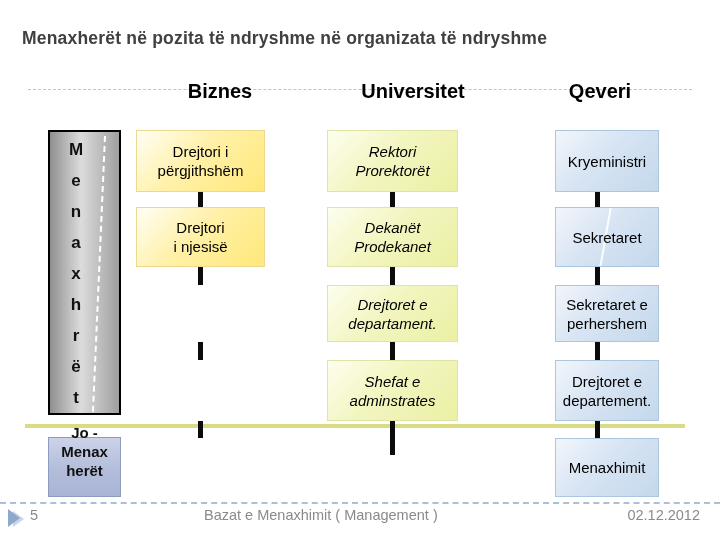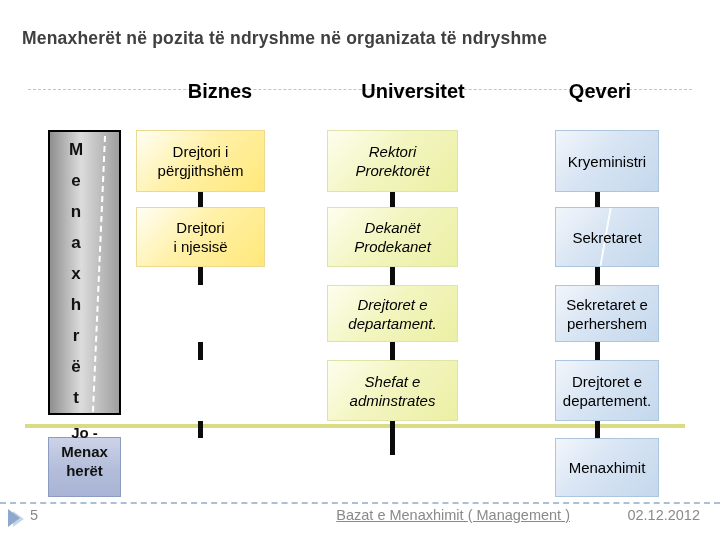--- a/index.html
+++ b/index.html
@@ -99,21 +99,21 @@
   .tri-back{
     left:13px;top:511px;
     border-width:8px 0 8px 11px;border-color:transparent transparent transparent #c9d6ea;
   }
   .tri-front{
     left:8px;top:509px;
     border-width:9px 0 9px 12px;border-color:transparent transparent transparent #8ea9cc;
   }
   .ftr-text{position:absolute;top:507px;font-size:14.5px;color:#8a8a8a;}
   .ftr-page{left:30px;}
-  .ftr-center{left:210px;width:360px;text-align:right;text-decoration:underline;}
+  .ftr-center{left:204px;width:360px;text-align:left;}
   .ftr-date{left:560px;width:140px;text-align:right;}
 </style>
 </head>
 <body>
 
 <div class="slide">
 
   <div class="title">Menaxherët në pozita të ndryshme në organizata të ndryshme</div>
 
   <div class="hdr-dash"></div>

